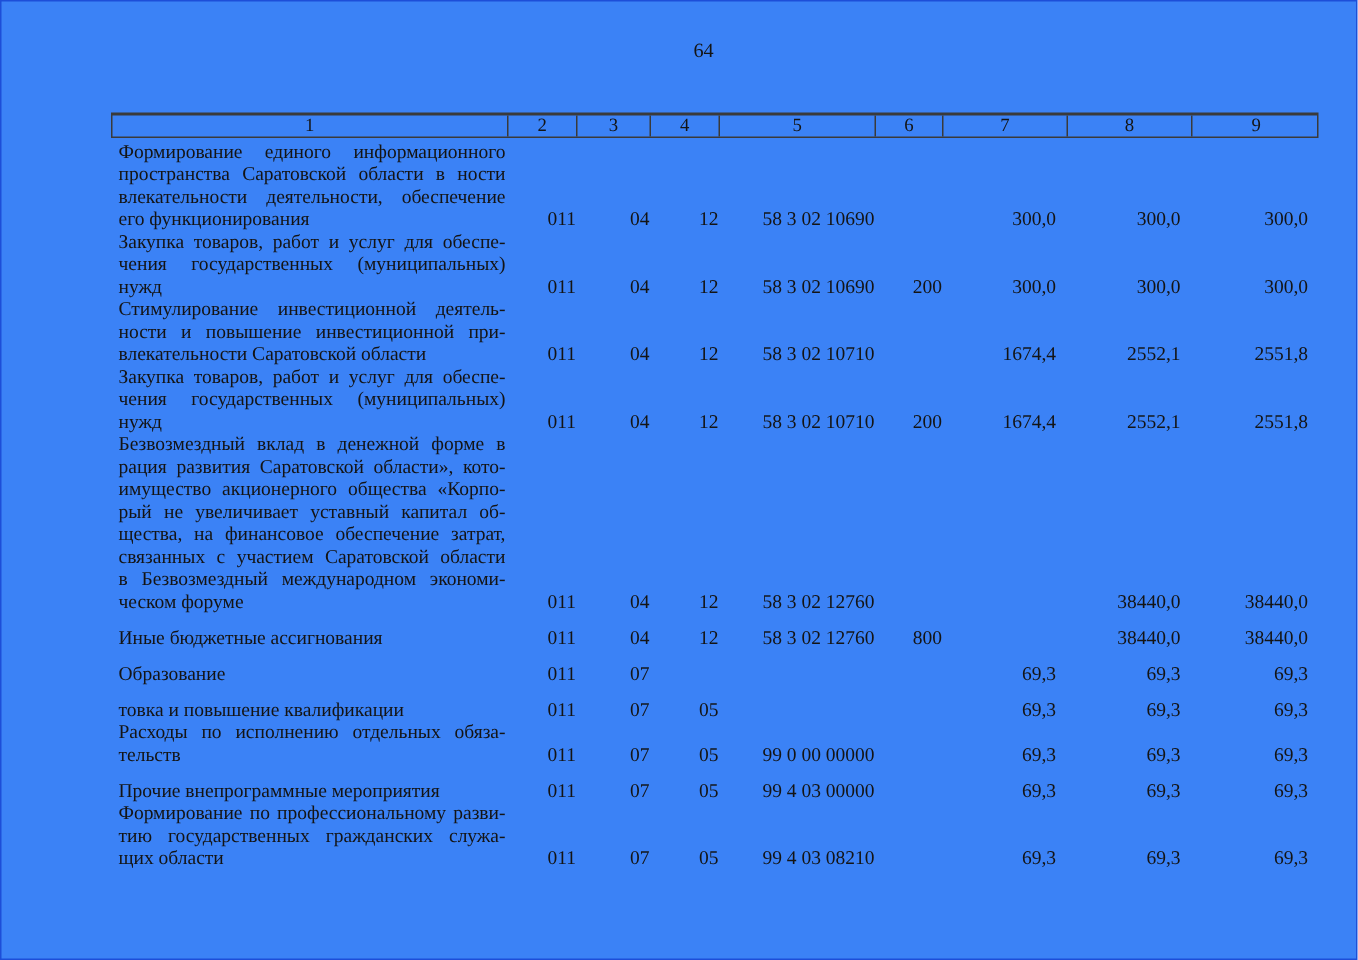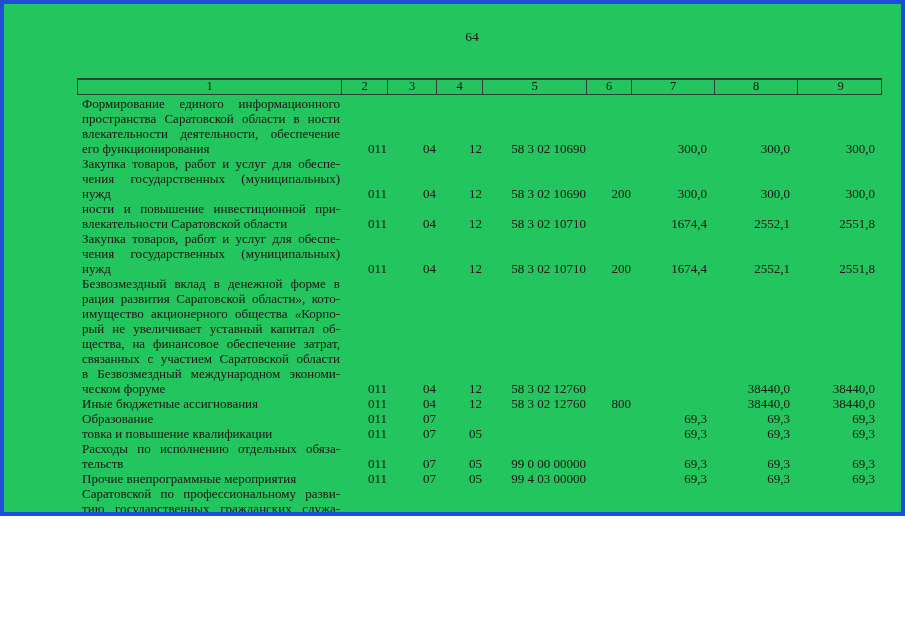--- a/index.html
+++ b/index.html
@@ -1,22 +1,22 @@
 <!DOCTYPE html>
 <html><head>
 <meta charset="utf-8">
 <style>
   html, body { margin: 0; padding: 0; background: #ffffff; }
   .doc {
     position: relative;
     width: 905px;
-    height: 516px;
-    background: #22c55e;
+    height: 640px;
+    background: #3b82f6;
     box-sizing: border-box;
-    border: 4px solid #1d4ed8;
+    border: 1px solid #1d4ed8;
     font-family: "Liberation Serif", "DejaVu Serif", serif;
     color: #141414;
     overflow: hidden;
   }
   .page-num {
     position: absolute;
     top: 25px;
     left: 73px;
     width: 790px;
     text-align: center;
@@ -63,21 +63,21 @@
     padding-right: 1px;
     white-space: normal;
   }
   .c1 .line {
     text-align: justify;
     text-align-last: justify;
     font-family: Liberation Serif, serif;
   }
   .c1 .line.last { text-align-last: left; }
   .c2, .c3, .c4, .c5, .c6 { text-align: right; }
-  .c7, .c8, .c9 { text-align: right; padding-right: 7px; }
+  .c7, .c8, .c9 { text-align: right; padding-right: 7px; margin-top: 9px; }
 </style>
 </head>
 <body>
 
 <div class="doc">
   <div class="page-num">64</div>
   <div class="tbl">
     <div class="tbl-header grid9" id="tbl-header">
         <div class="hcell">1</div>
         <div class="hcell">2</div>
@@ -116,20 +116,21 @@
           <div class="cell c3">04</div>
           <div class="cell c4">12</div>
           <div class="cell c5">58 3 02 10690</div>
           <div class="cell c6">200</div>
           <div class="cell c7">300,0</div>
           <div class="cell c8">300,0</div>
           <div class="cell c9">300,0</div>
         </div>
         <div class="row grid9">
           <div class="cell c1">
+            <div class="line">Стимулирование инвестиционной деятель-</div>
             <div class="line">ности и повышение инвестиционной при-</div>
             <div class="line last">влекательности Саратовской области</div>
           </div>
           <div class="cell c2">011</div>
           <div class="cell c3">04</div>
           <div class="cell c4">12</div>
           <div class="cell c5">58 3 02 10710</div>
           <div class="cell c6"></div>
           <div class="cell c7">1674,4</div>
           <div class="cell c8">2552,1</div>
@@ -231,21 +232,21 @@
           <div class="cell c3">07</div>
           <div class="cell c4">05</div>
           <div class="cell c5">99 4 03 00000</div>
           <div class="cell c6"></div>
           <div class="cell c7">69,3</div>
           <div class="cell c8">69,3</div>
           <div class="cell c9">69,3</div>
         </div>
         <div class="row grid9">
           <div class="cell c1">
-            <div class="line">Саратовской по профессиональному разви-</div>
+            <div class="line">Формирование по профессиональному разви-</div>
             <div class="line">тию государственных гражданских служа-</div>
             <div class="line last">щих области</div>
           </div>
           <div class="cell c2">011</div>
           <div class="cell c3">07</div>
           <div class="cell c4">05</div>
           <div class="cell c5">99 4 03 08210</div>
           <div class="cell c6"></div>
           <div class="cell c7">69,3</div>
           <div class="cell c8">69,3</div>

